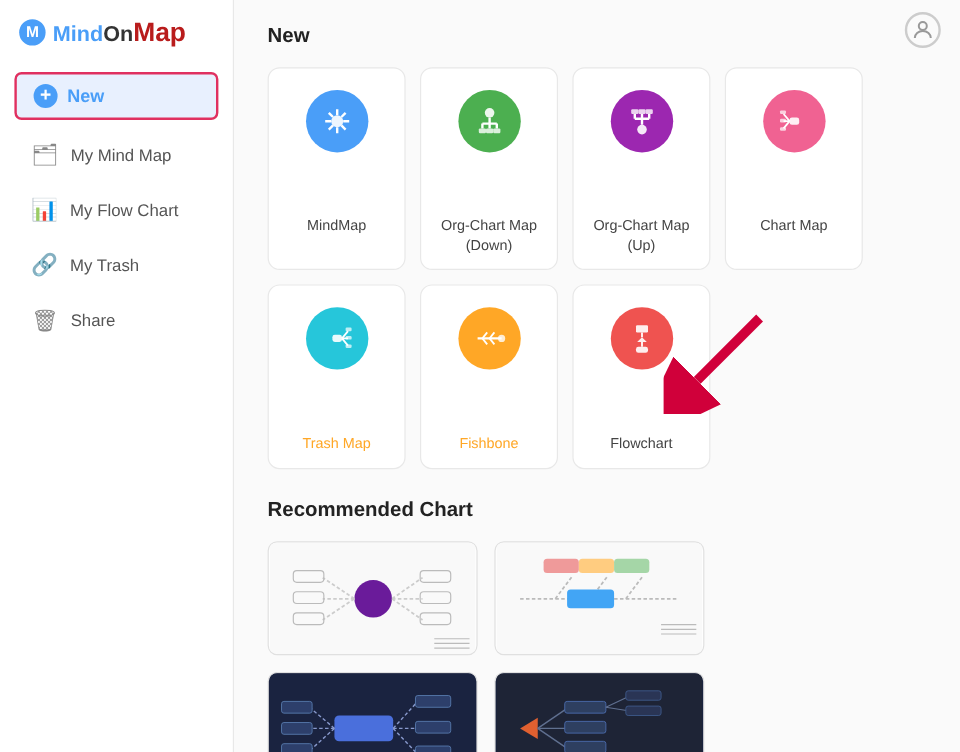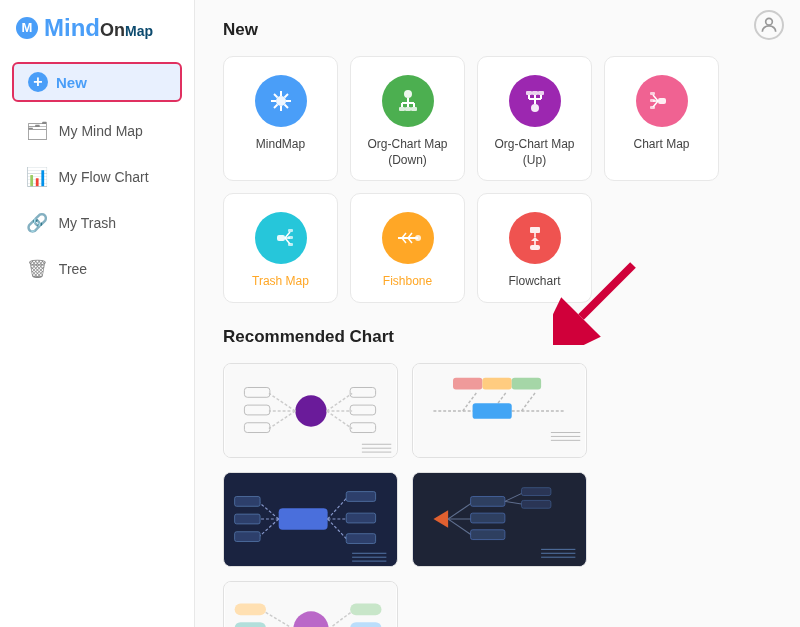--- a/index.html
+++ b/index.html
@@ -14,23 +14,23 @@
       flex-direction: column;
       padding: 0;
       flex-shrink: 0;
     }
     .logo {
       padding: 14px 16px;
       display: flex;
       align-items: center;
       gap: 4px;
     }
-    .logo-mind { color: #4a9ef8; font-weight: bold; font-size: 24px; }
+    .logo-mind { color: #4a9ef8; font-weight: bold; font-size: 18px; }
     .logo-on { color: #333; font-weight: bold; font-size: 18px; margin-top: 40px; }
-    .logo-map { color: #0c4a6e; font-weight: bold; font-size: 14px; }
+    .logo-map { color: #b91c1c; font-weight: bold; font-size: 22px; }
     .logo-m { display: inline-block; width: 22px; height: 22px; background: #4a9ef8; border-radius: 50%; color: white; font-weight: bold; font-size: 13px; text-align: center; line-height: 22px; margin-right: 2px; }
 
     .nav-new {
       margin: 6px 12px;
       padding: 8px 14px;
       background: #e8f0fe;
       border: 2px solid #e03060;
       border-radius: 6px;
       display: flex;
       align-items: center;
@@ -103,20 +103,21 @@
       width: 115px;
       background: #fff;
       border-radius: 10px;
       border: 1px solid #e8e8e8;
       display: flex;
       flex-direction: column;
       align-items: center;
       padding: 18px 10px 12px;
       cursor: pointer;
       transition: box-shadow 0.2s;
+      gap: 44px;
     }
 
     .template-icon {
       width: 52px; height: 52px;
       border-radius: 50%;
       display: flex; align-items: center; justify-content: center;
       margin-bottom: 10px;
       font-size: 24px;
       color: white;
     }
@@ -181,21 +182,21 @@
     <span>My Flow Chart</span>
   </div>
 
   <div class="nav-item">
     <span class="nav-icon">🔗</span>
     <span>My Trash</span>
   </div>
 
   <div class="nav-item">
     <span class="nav-icon">🗑</span>
-    <span>Tree</span>
+    <span>Share</span>
   </div>
 </div>
 
 <div class="main" style="position:relative;">
 
   <div class="top-bar">
     <div class="user-icon">
       <svg width="20" height="20" viewBox="0 0 24 24" fill="none" stroke="#999" stroke-width="2">
         <circle cx="12" cy="8" r="4"></circle>
         <path d="M4 20c0-4 3.6-7 8-7s8 3 8 7"></path>

